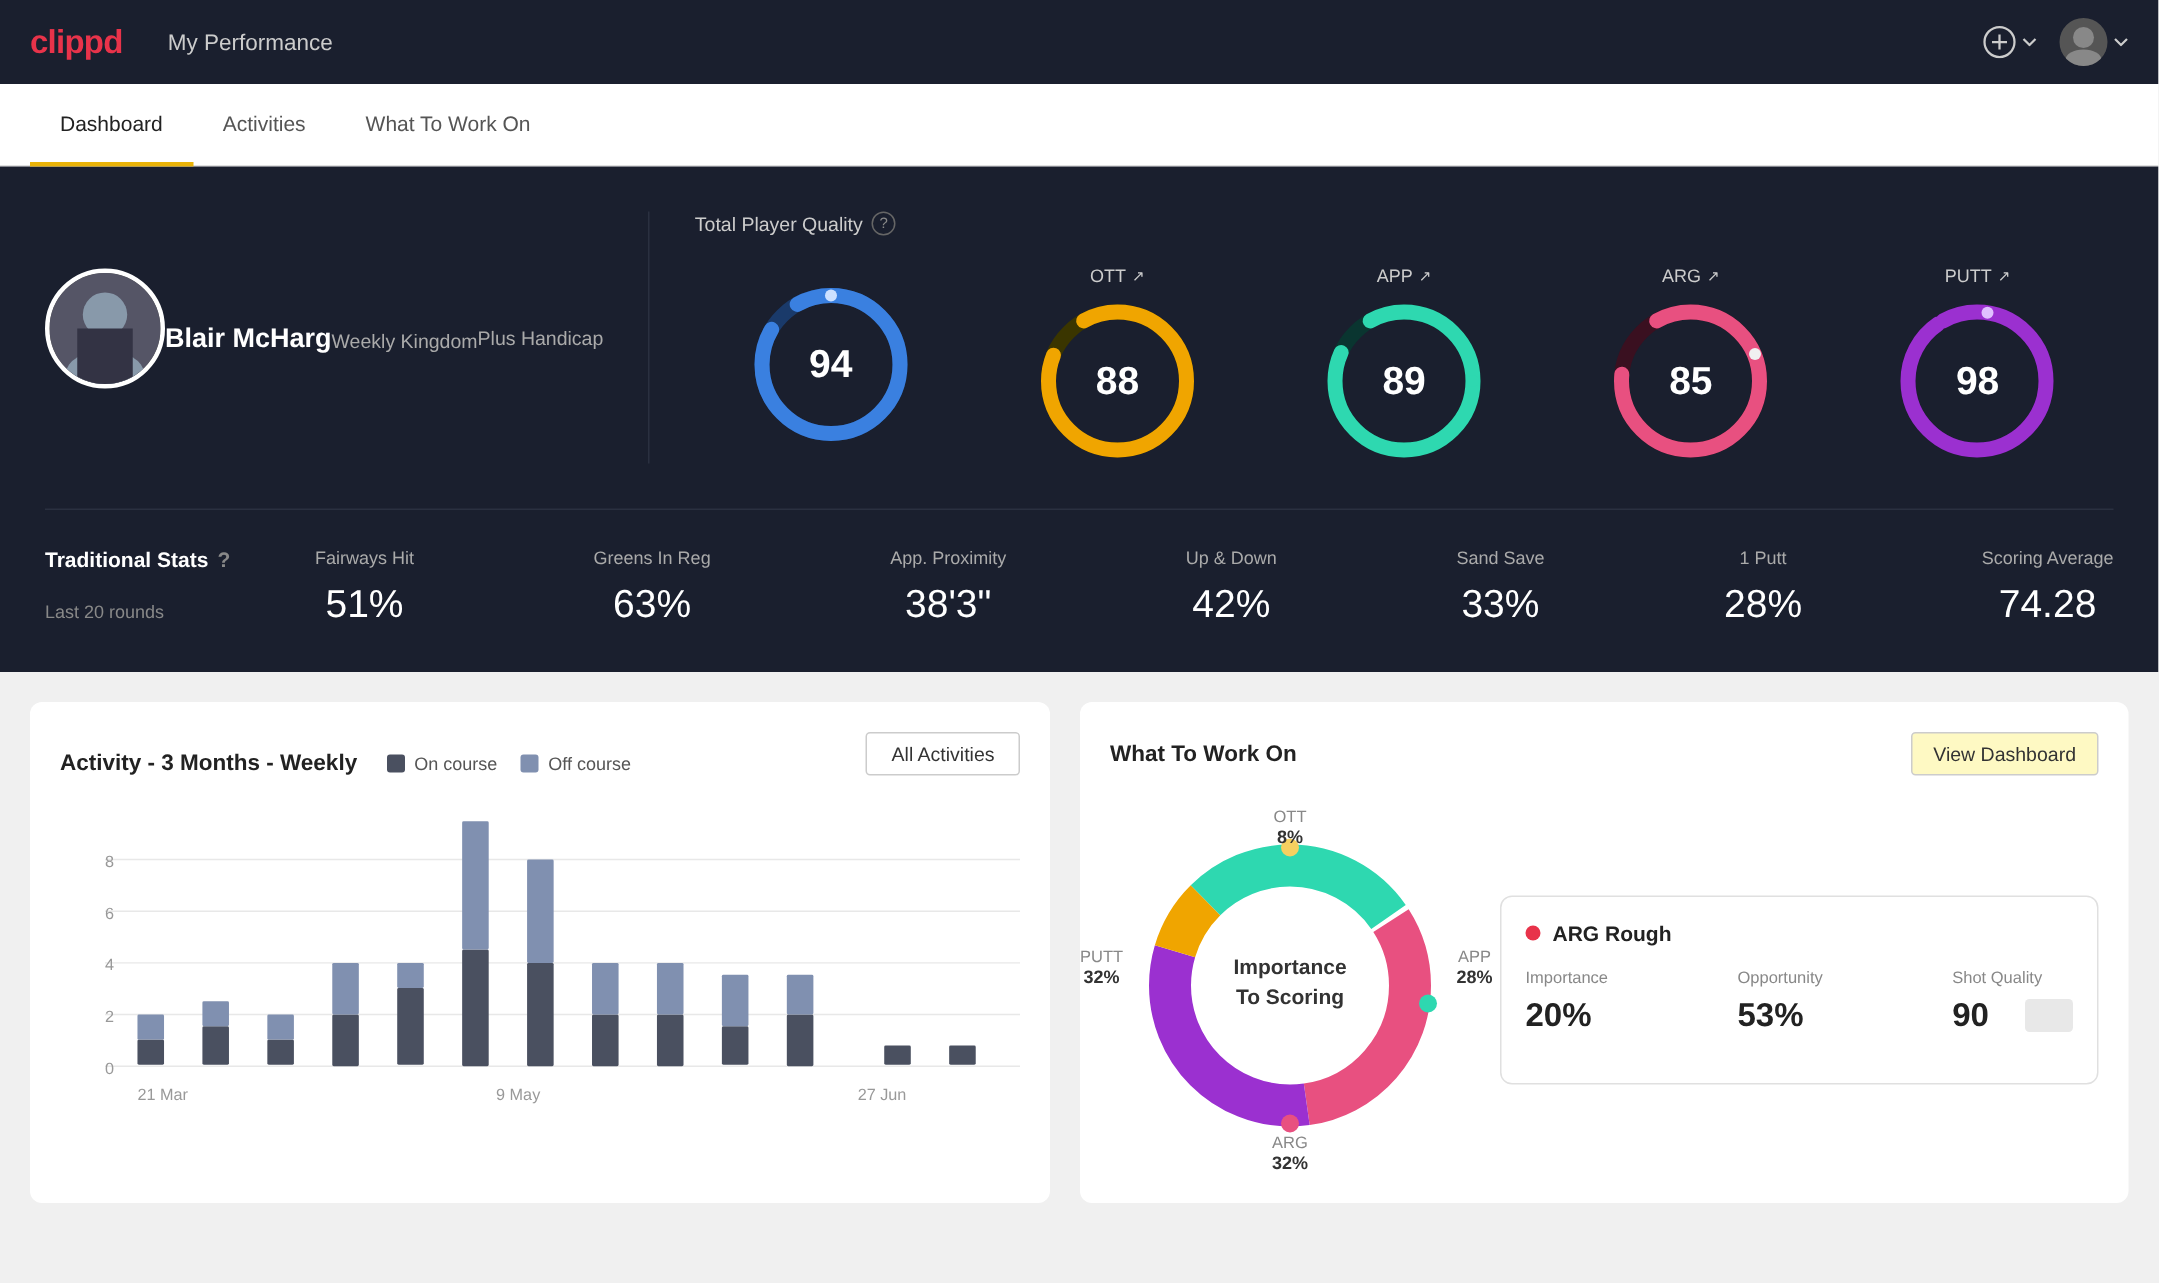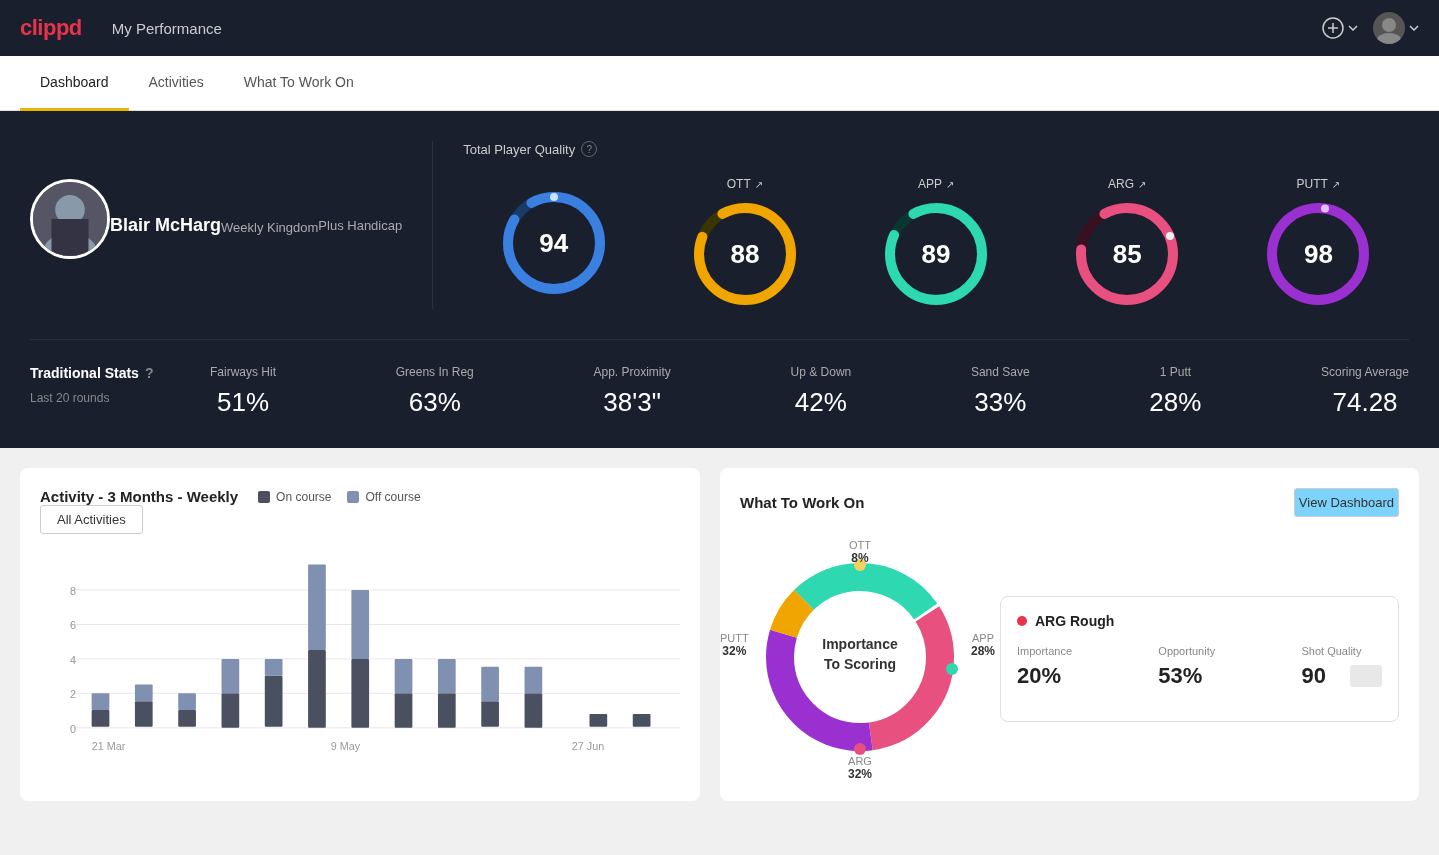--- a/index.html
+++ b/index.html
@@ -78,21 +78,21 @@
 
     
     .stats-row {
       display: flex;
       align-items: flex-start;
       padding-top: 25px;
       gap: 20px;
     }
     .stats-label-area { min-width: 160px; }
     .stats-label { color: #fff; font-size: 14px; font-weight: 600; display: flex; align-items: center; gap: 6px; }
-    .stats-sublabel { color: #888; font-size: 12px; margin-top: 10px; }
+    .stats-sublabel { color: #888; font-size: 12px; margin-top: 20px; }
     .stats-items { flex: 1; display: flex; justify-content: space-between; }
     .stat-item { display: flex; flex-direction: column; align-items: center; }
     .stat-name { color: #aaa; font-size: 12px; margin-bottom: 8px; }
     .stat-value { color: #fff; font-size: 26px; font-weight: 300; }
 
     
     .bottom-section {
       display: flex;
       gap: 20px;
       padding: 20px;
@@ -100,21 +100,21 @@
     }
 
     
     .activity-card {
       flex: 1;
       background: #fff;
       border-radius: 8px;
       padding: 20px;
       max-width: 680px;
     }
-    .card-header { display: flex; align-items: flex-start; justify-content: space-between; margin-bottom: 20px; flex-direction: column; }
+    .card-header { display: flex; align-items: flex-end; justify-content: space-between; margin-bottom: 20px; }
     .card-title { font-size: 15px; font-weight: 600; color: #222; }
     .legend { display: flex; align-items: center; gap: 16px; }
     .legend-item { display: flex; align-items: center; gap: 6px; font-size: 12px; color: #555; }
     .legend-dot { width: 12px; height: 12px; border-radius: 2px; }
     .all-activities-btn {
       border: 1px solid #ccc;
       background: #fff;
       padding: 6px 16px;
       font-size: 13px;
       cursor: pointer;
@@ -125,22 +125,22 @@
     
     .wtwo-card {
       flex: 1;
       background: #fff;
       border-radius: 8px;
       padding: 20px;
     }
     .wtwo-header { display: flex; align-items: center; justify-content: space-between; margin-bottom: 20px; }
     .view-dashboard-btn {
       border: 1px solid #ccc;
-      background: #7dd3fc;
-      padding: 6px 4px;
+      background: #fef9c3;
+      padding: 6px 14px;
       font-size: 13px;
       cursor: pointer;
       border-radius: 3px;
       color: #333;
     }
     .wtwo-content { display: flex; gap: 20px; align-items: center; }
 
     
     .info-card {
       flex: 1;

